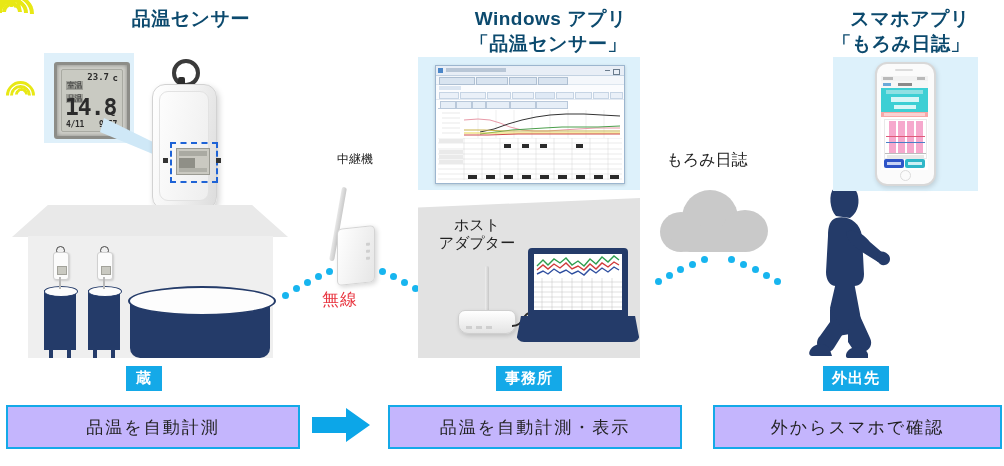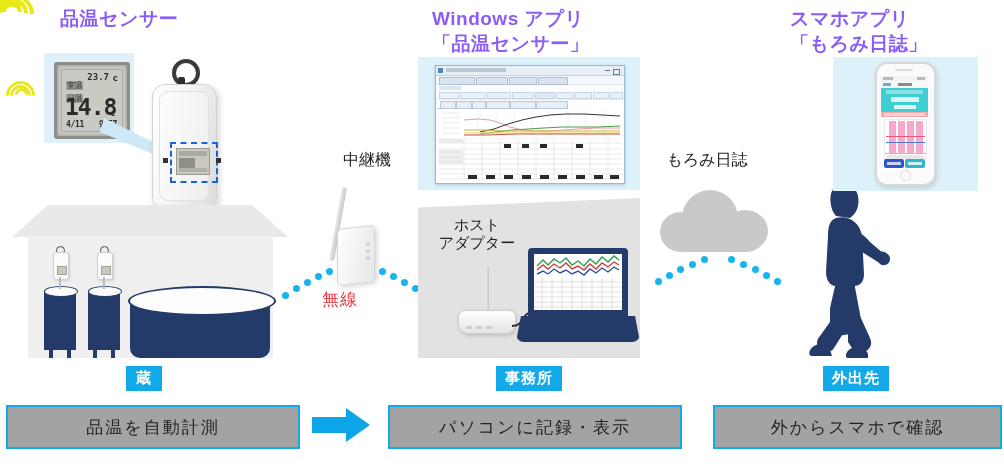--- a/index.html
+++ b/index.html
@@ -5,21 +5,21 @@
   html,body{margin:0;padding:0;background:#ffffff;}
   body{
     width:1004px;height:466px;position:relative;overflow:hidden;
     font-family:"Liberation Sans","DejaVu Sans",sans-serif;
     -webkit-font-smoothing:antialiased;
   }
   .abs{position:absolute;}
 
   
   .sect-title{
-    position:absolute;text-align:left;color:#8b5cf6;
+    position:absolute;text-align:right;color:#0c4a6e;
     font-weight:bold;font-size:19px;line-height:25px;letter-spacing:.5px;
     white-space:pre-line;
   }
 
   
   .panel-blue{position:absolute;background:#ddf1fb;}
   .panel-tail{position:absolute;width:0;height:0;}
 
   
   .lcd-card{position:absolute;background:#dff0fa;}
@@ -113,21 +113,21 @@
 
   
   .dot{position:absolute;width:7px;height:7px;border-radius:50%;background:#17b5ef;}
 
   
   .badge{
     position:absolute;background:#14a9e8;color:#ffffff;font-size:15px;font-weight:bold;
     display:flex;align-items:center;justify-content:center;letter-spacing:1px;
   }
   .obox{
-    position:absolute;border:2px solid #14a9e8;background:#a3a3a3;color:#222222;
+    position:absolute;border:2px solid #14a9e8;background:#c4b5fd;color:#222222;
     display:flex;align-items:center;justify-content:center;
     font-size:17px;letter-spacing:2px;
   }
   .arrow-right{position:absolute;}
 
   .label-dark{position:absolute;color:#222;font-size:15px;line-height:19px;text-align:center;white-space:pre-line;}
   .label-red{position:absolute;color:#e8333e;font-size:17px;font-weight:500;letter-spacing:1px;}
 
   
   .leader{position:absolute;}
@@ -218,21 +218,21 @@
 <div class="mini-wire" style="left:103px;top:277px;width:2px;height:12px;"></div>
 <div class="wifi" style="left:112px;top:244px;width:20px;height:20px;">
   <span style="left:1px;top:1px;width:5px;height:5px;border-width:2px;"></span>
   <span style="left:-1px;top:-1px;width:10px;height:10px;border-width:2px;"></span>
   <span style="left:-4px;top:-4px;width:16px;height:16px;border-width:2px;"></span>
 </div>
 
 <div class="vat-body" style="left:130px;top:300px;width:140px;height:58px;"></div>
 <div class="vat-rim" style="left:128px;top:286px;width:144px;height:26px;"></div>
 
-<div class="label-dark" style="left:303px;top:150px;width:88px;font-size:16px;text-align:right;">中継機</div>
+<div class="label-dark" style="left:311px;top:150px;width:88px;font-size:12px;">中継機</div>
 <div class="rep-ant" style="left:329px;top:186px;width:5px;height:75px;transform:rotate(10deg);transform-origin:bottom center;"></div>
 <div class="rep-body" style="left:337px;top:227px;width:36px;height:55px;">
   <div class="rep-led" style="right:4px;top:16px;width:4px;height:3px;"></div>
   <div class="rep-led" style="right:4px;top:23px;width:4px;height:3px;"></div>
   <div class="rep-led" style="right:4px;top:30px;width:4px;height:3px;"></div>
 </div>
 
 <div class="label-red" style="left:322px;top:288px;">無線</div>
 
 <div class="dot" style="left:282px;top:292px;"></div>
@@ -503,14 +503,14 @@
 <div class="badge" style="left:126px;top:366px;width:36px;height:25px;">蔵</div>
 <div class="badge" style="left:496px;top:366px;width:66px;height:25px;">事務所</div>
 <div class="badge" style="left:823px;top:366px;width:66px;height:25px;">外出先</div>
 
 <div class="obox" style="left:6px;top:405px;width:290px;height:40px;">品温を自動計測</div>
 
 <svg class="arrow-right" style="left:312px;top:405px;" width="60" height="40" viewBox="0 0 60 40">
   <polygon points="0,12 34,12 34,3 58,20 34,37 34,28 0,28" fill="#0ca6e8"></polygon>
 </svg>
 
-<div class="obox" style="left:388px;top:405px;width:290px;height:40px;">パソコンに記録・表示</div>
+<div class="obox" style="left:388px;top:405px;width:290px;height:40px;">品温を自動計測・表示</div>
 <div class="obox" style="left:713px;top:405px;width:285px;height:40px;">外からスマホで確認</div>
 
 </body></html>

